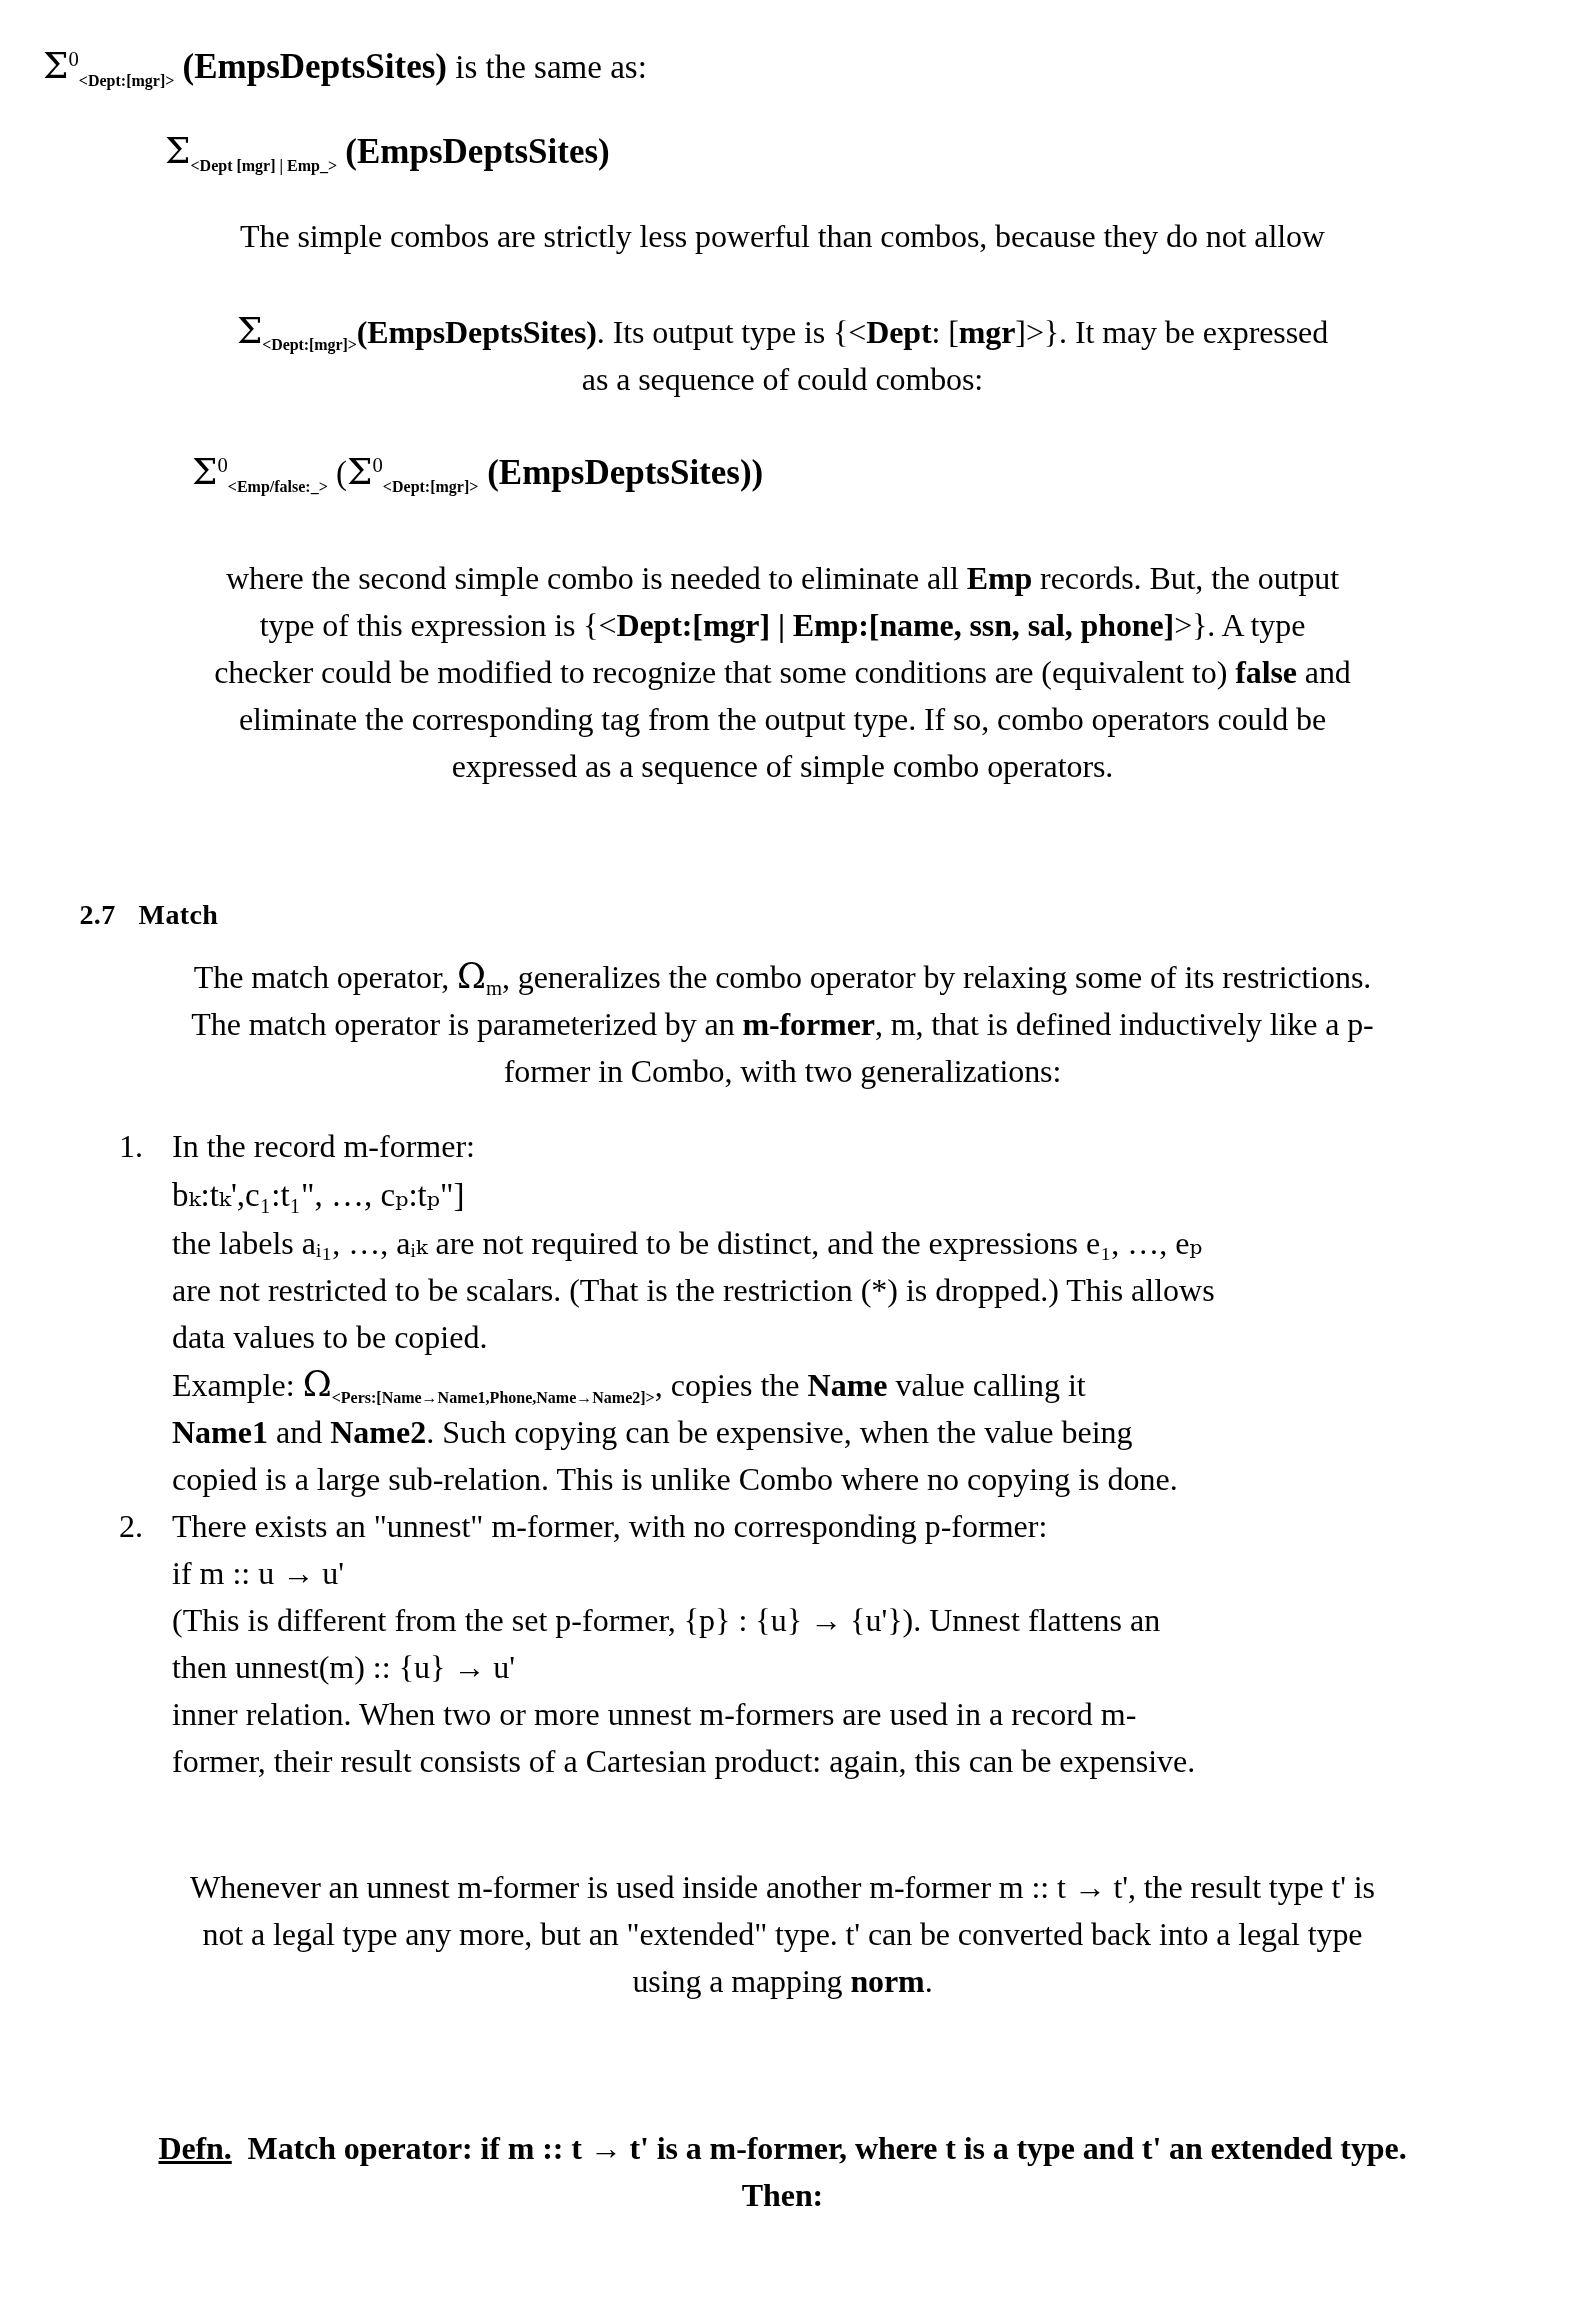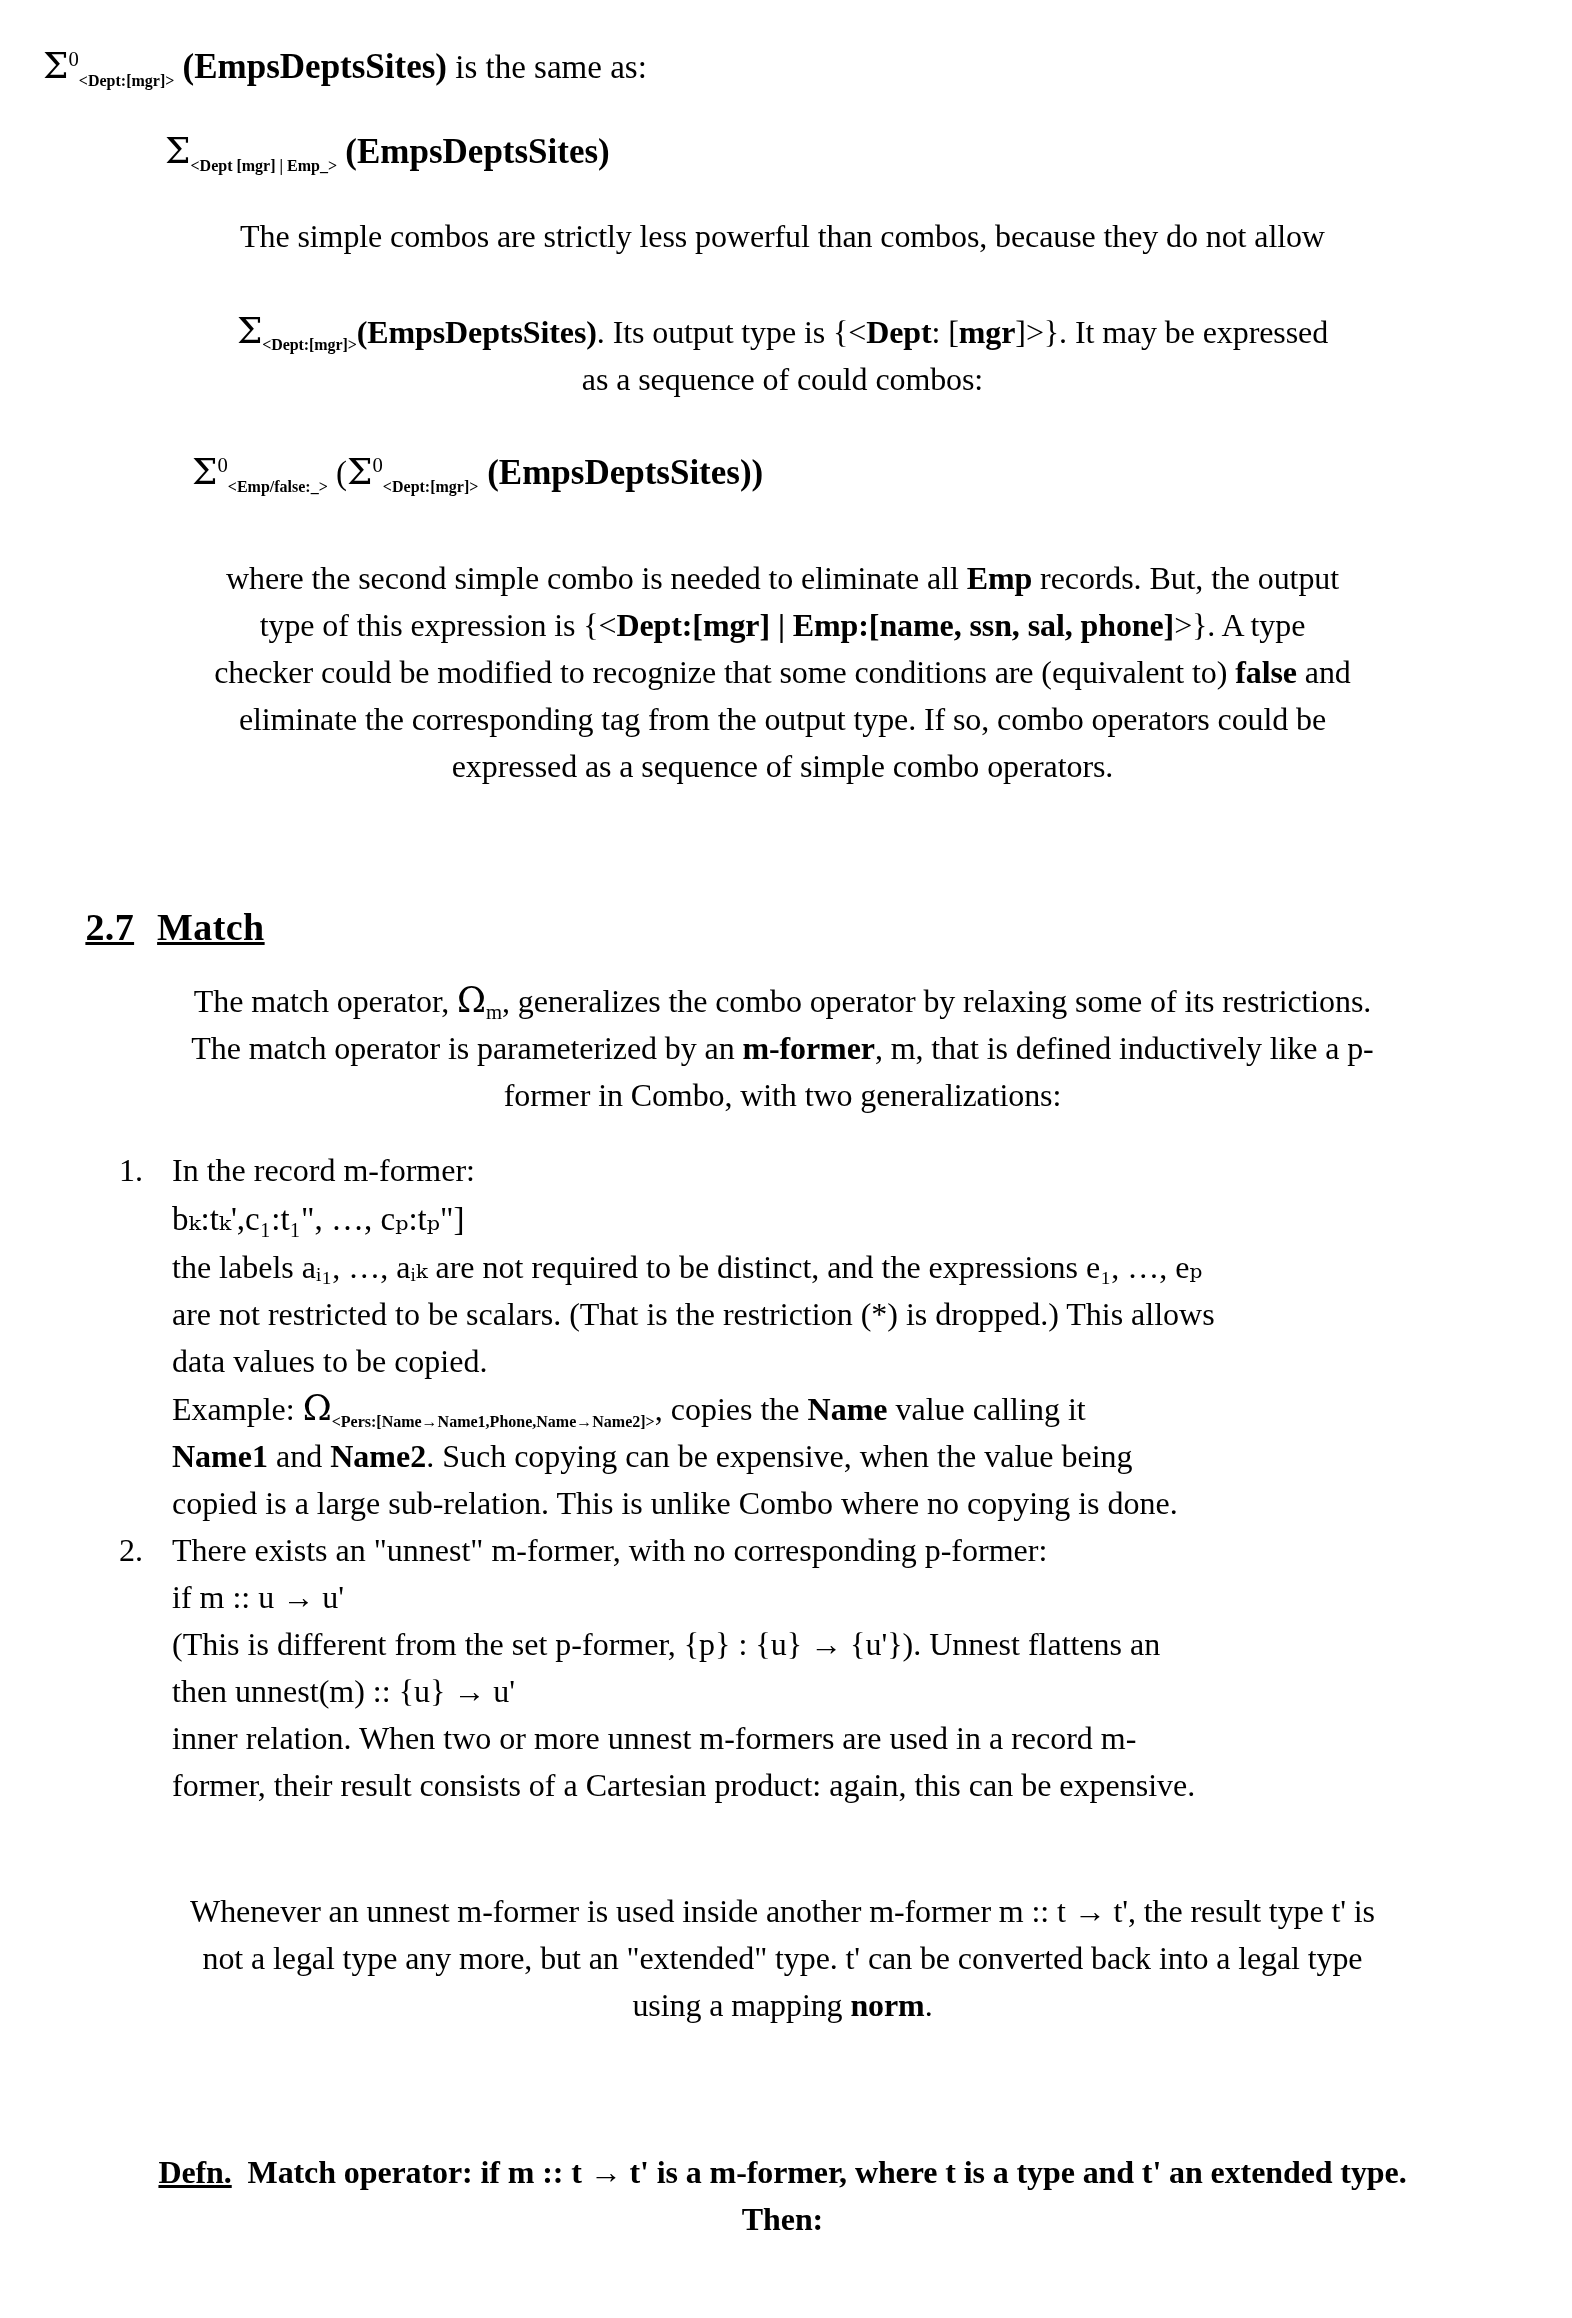--- a/index.html
+++ b/index.html
@@ -66,26 +66,25 @@
     line-height: 0;
   }
   .omega {
     font-size: 35px;
     font-family: "DejaVu Serif", serif;
   }
   .big { font-size: 35px; font-weight: bold; }
 
   
   .sec-head {
-    font-size: 38px;
+    font-size: 28px;
     font-weight: bold;
-    margin: 16px;
+    margin: 10px;
     padding-left: 26.4px;
     letter-spacing: 0.4px;
-    text-decoration: underline;
   }
   .sec-head .num { margin-right: 23px; }
 
   
   .list { margin: 0; padding: 0; }
   .li {
     position: relative;
     padding-left: 129px;
     font-size: 32px;
     line-height: 47px;

